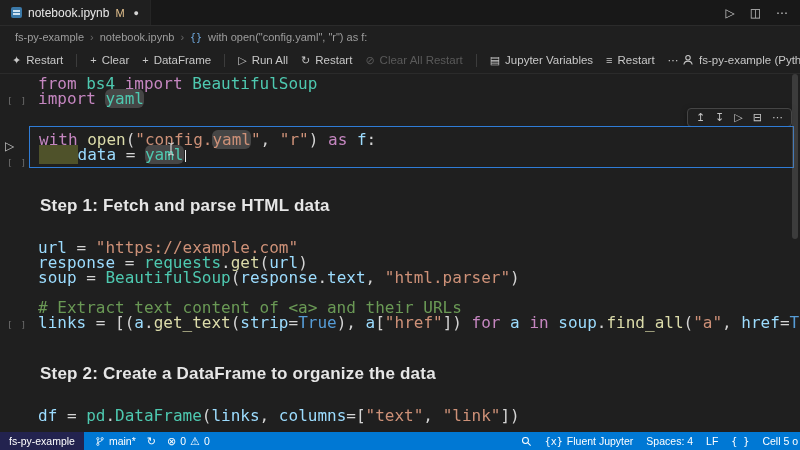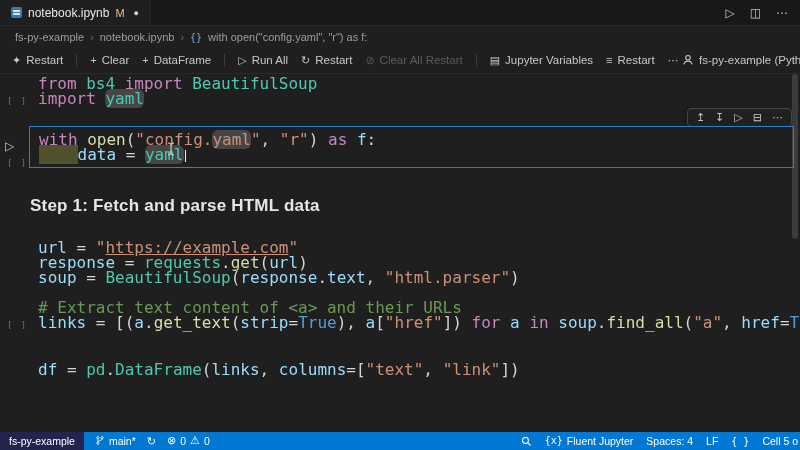--- a/index.html
+++ b/index.html
@@ -32,50 +32,50 @@
 
   
   .notebook{position:absolute;top:74px;left:0;right:0;bottom:18px;overflow:hidden;background:#1f1f1f}
   .cell{position:relative;padding-left:38px;padding-right:14px}
   .exec{position:absolute;left:7px;font-family:"DejaVu Sans Mono",monospace;font-size:9.5px;color:#6e6e6e;letter-spacing:1px}
   .codearea{font-family:"DejaVu Sans Mono",monospace;font-size:16px;line-height:15px;white-space:pre;color:#d4d4d4}
   .cline{height:15px}
   .pln{color:#d4d4d4}.kw{color:#C586C0}.fn{color:#DCDCAA}.str{color:#CE9178}
   .var{color:#9CDCFE}.cls{color:#4EC9B0}.cmt{color:#6A9955}.cst{color:#569CD6}
   .occ{background:rgba(95,95,95,.62);border-radius:6px}
-  .und{text-decoration:underline}
+  .und{}
   .ind{background:rgba(88,92,45,.85)}
   .caret{display:inline-block;width:1px;height:12px;background:#f0f0f0;vertical-align:-2px;margin-left:1px}
 
   .cellA{padding-top:2px;padding-bottom:8px}
   .cellA .exec{bottom:8px}
   .cellB{margin-top:12px}
   .cellB .editorbox{border:1px solid #2f7cd6;margin-left:-9px;margin-right:-8px;padding:5px 0 5px 9px;background:#1f1f1f}
   .cellB .exec{bottom:0}
   .runbtn{position:absolute;left:5px;top:13px;font-size:12px;color:#c8c8c8;cursor:default}
-  .cellmd{padding-left:30px}
+  .cellmd{padding-left:40px}
   .md1{margin-top:28px}
   .md2{margin-top:26px}
   .mdh{font-size:17px;font-weight:600;color:#e6e6e6;letter-spacing:.2px;line-height:20px}
   .cellC{margin-top:20px;padding-top:4px;padding-bottom:8px}
   .cellC .exec{bottom:8px}
   .cellD{margin-top:20px;padding-top:4px;padding-bottom:8px}
 
   .cell-toolbar{position:absolute;top:34px;right:8px;display:flex;align-items:center;gap:10px;background:#202020;border:1px solid #454545;border-radius:4px;padding:2px 8px;font-size:11px;color:#c5c5c5;box-shadow:0 2px 6px rgba(0,0,0,.4)}
   .cell-toolbar span{cursor:default}
 
   .ibeam{position:absolute;left:166px;top:68px;width:10px;height:14px}
 
   .sbtrack{position:absolute;right:0;top:0;width:10px;bottom:0}
   .sbthumb{position:absolute;right:2px;top:0;width:6px;height:165px;background:rgba(121,121,121,.32);border-radius:3px}
 
   
   .statusbar{position:absolute;left:0;right:0;bottom:0;height:18px;background:#0078d4;display:flex;align-items:center;font-size:10.5px;color:#fff;white-space:nowrap}
   .sb-remote{height:100%;display:flex;align-items:center;padding:0 9px;background:#23234f;cursor:default}
-  .sb-item{display:flex;align-items:flex-start;gap:4px;margin-left:11px;cursor:default}
+  .sb-item{display:flex;align-items:flex-end;gap:4px;margin-left:11px;cursor:default}
   .sb-right{margin-left:auto;display:flex;align-items:center;gap:13px;padding-right:2px}
   .sb-right .sb-item{margin-left:0}
   .sb-ic{font-size:11px;line-height:1}
   .sb-braces{font-family:"DejaVu Sans Mono",monospace;font-size:10px}
 </style>
 </head>
 <body>
 
 <div class="screen">
 
@@ -175,20 +175,23 @@
 
     <div class="cellmd md1">
       <div class="mdh">Step 1: Fetch and parse HTML data</div>
     </div>
 
     <div class="cell cellC">
       <span class="exec">[ ]</span>
       <div class="codearea"><div class="cline"><span class="var">url</span><span class="pln"> = </span><span class="str">"</span><span class="str und">https://example.com</span><span class="str">"</span></div><div class="cline"><span class="var">response</span><span class="pln"> = </span><span class="cls">requests</span><span class="pln">.</span><span class="fn">get</span><span class="pln">(</span><span class="var">url</span><span class="pln">)</span></div><div class="cline"><span class="var">soup</span><span class="pln"> = </span><span class="cls">BeautifulSoup</span><span class="pln">(</span><span class="var">response</span><span class="pln">.</span><span class="var">text</span><span class="pln">, </span><span class="str">"html.parser"</span><span class="pln">)</span></div><div class="cline">&nbsp;</div><div class="cline"><span class="cmt"># Extract text content of &lt;a&gt; and their URLs</span></div><div class="cline"><span class="var">links</span><span class="pln"> = [(</span><span class="var">a</span><span class="pln">.</span><span class="fn">get_text</span><span class="pln">(</span><span class="var">strip</span><span class="pln">=</span><span class="cst">True</span><span class="pln">), </span><span class="var">a</span><span class="pln">[</span><span class="str">"href"</span><span class="pln">]) </span><span class="kw">for</span><span class="pln"> </span><span class="var">a</span><span class="pln"> </span><span class="kw">in</span><span class="pln"> </span><span class="var">soup</span><span class="pln">.</span><span class="fn">find_all</span><span class="pln">(</span><span class="str">"a"</span><span class="pln">, </span><span class="var">href</span><span class="pln">=</span><span class="cst">True</span><span class="pln">)]</span></div></div>
     </div>
 
+    <div class="cellmd md2">
+      <div class="mdh">Step 2: Create a DataFrame to organize the data</div>
+    </div>
 
     <div class="cell cellD">
       <div class="codearea"><div class="cline"><span class="var">df</span><span class="pln"> = </span><span class="cls">pd</span><span class="pln">.</span><span class="cls">DataFrame</span><span class="pln">(</span><span class="var">links</span><span class="pln">, </span><span class="var">columns</span><span class="pln">=[</span><span class="str">"text"</span><span class="pln">, </span><span class="str">"link"</span><span class="pln">])</span></div></div>
     </div>
 
     <svg class="ibeam" viewBox="0 0 10 14" width="10" height="14">
         <path d="M2 1 C3.5 1 4.2 1.6 5 2.2 C5.8 1.6 6.5 1 8 1 M5 2.2 V11.8 M2 13 C3.5 13 4.2 12.4 5 11.8 C5.8 12.4 6.5 13 8 13" stroke="#d9d9d9" stroke-width="1.1" fill="none"></path>
       </svg>
 
     <div class="sbtrack">

